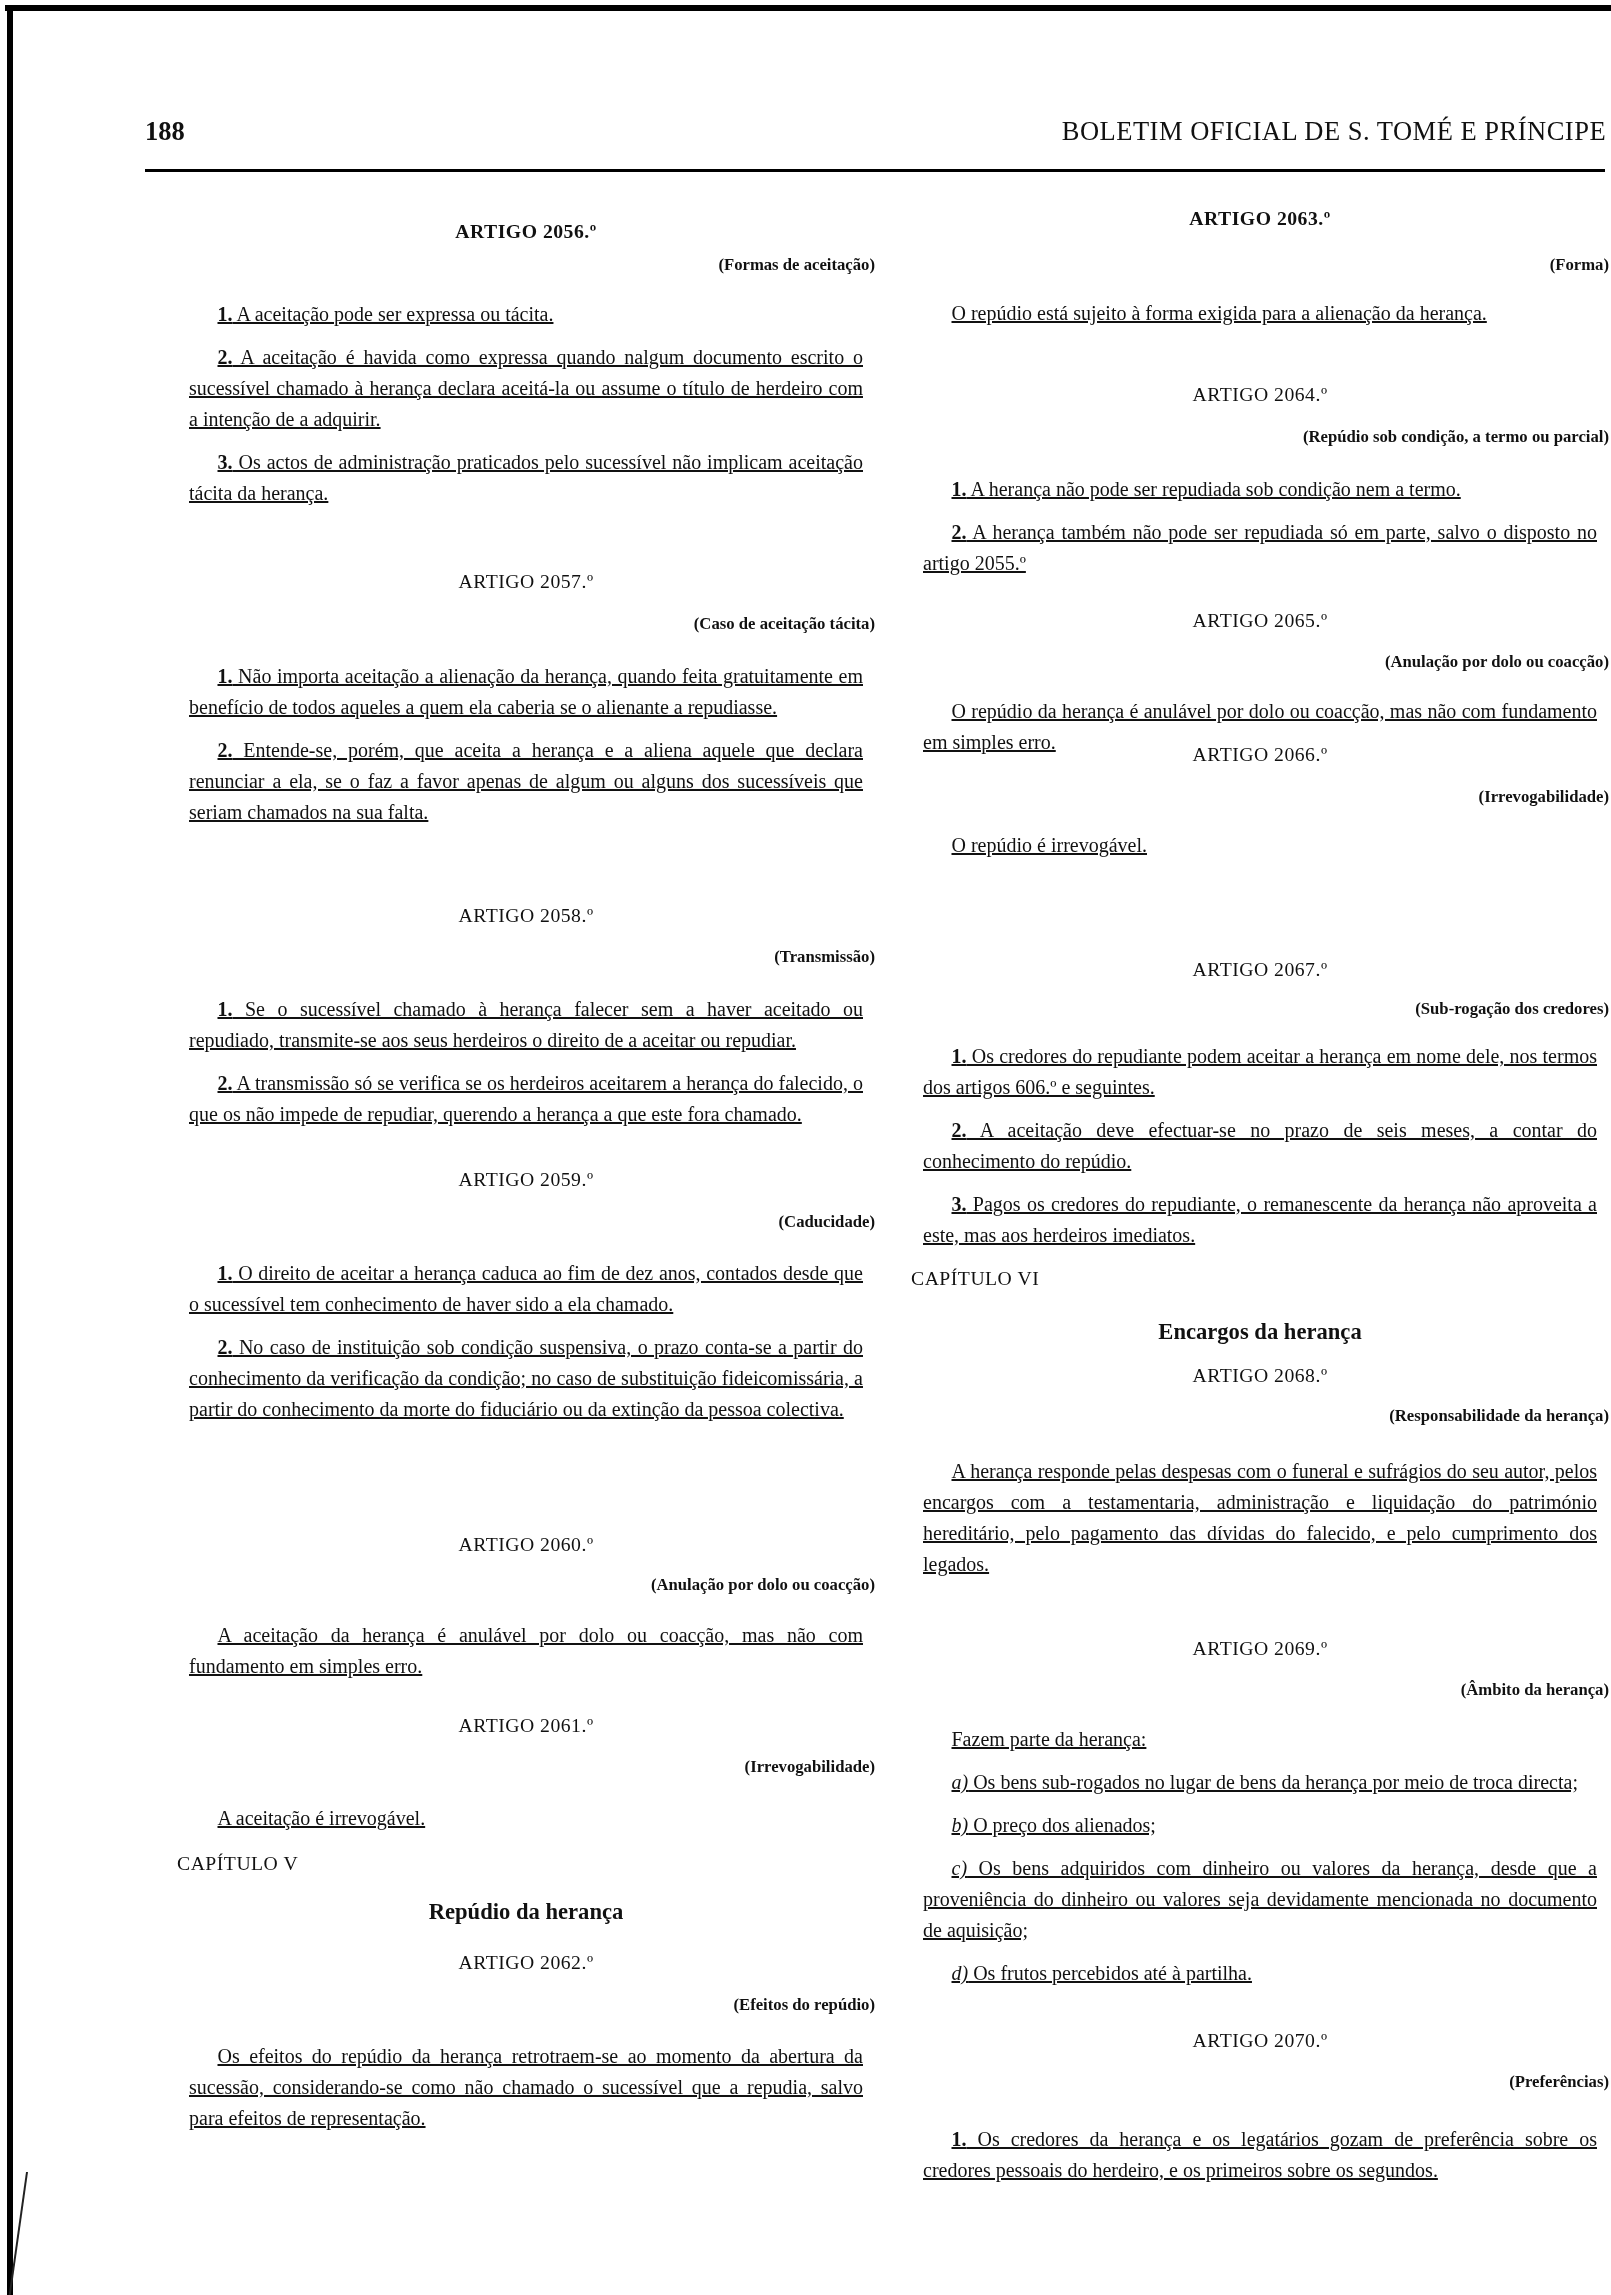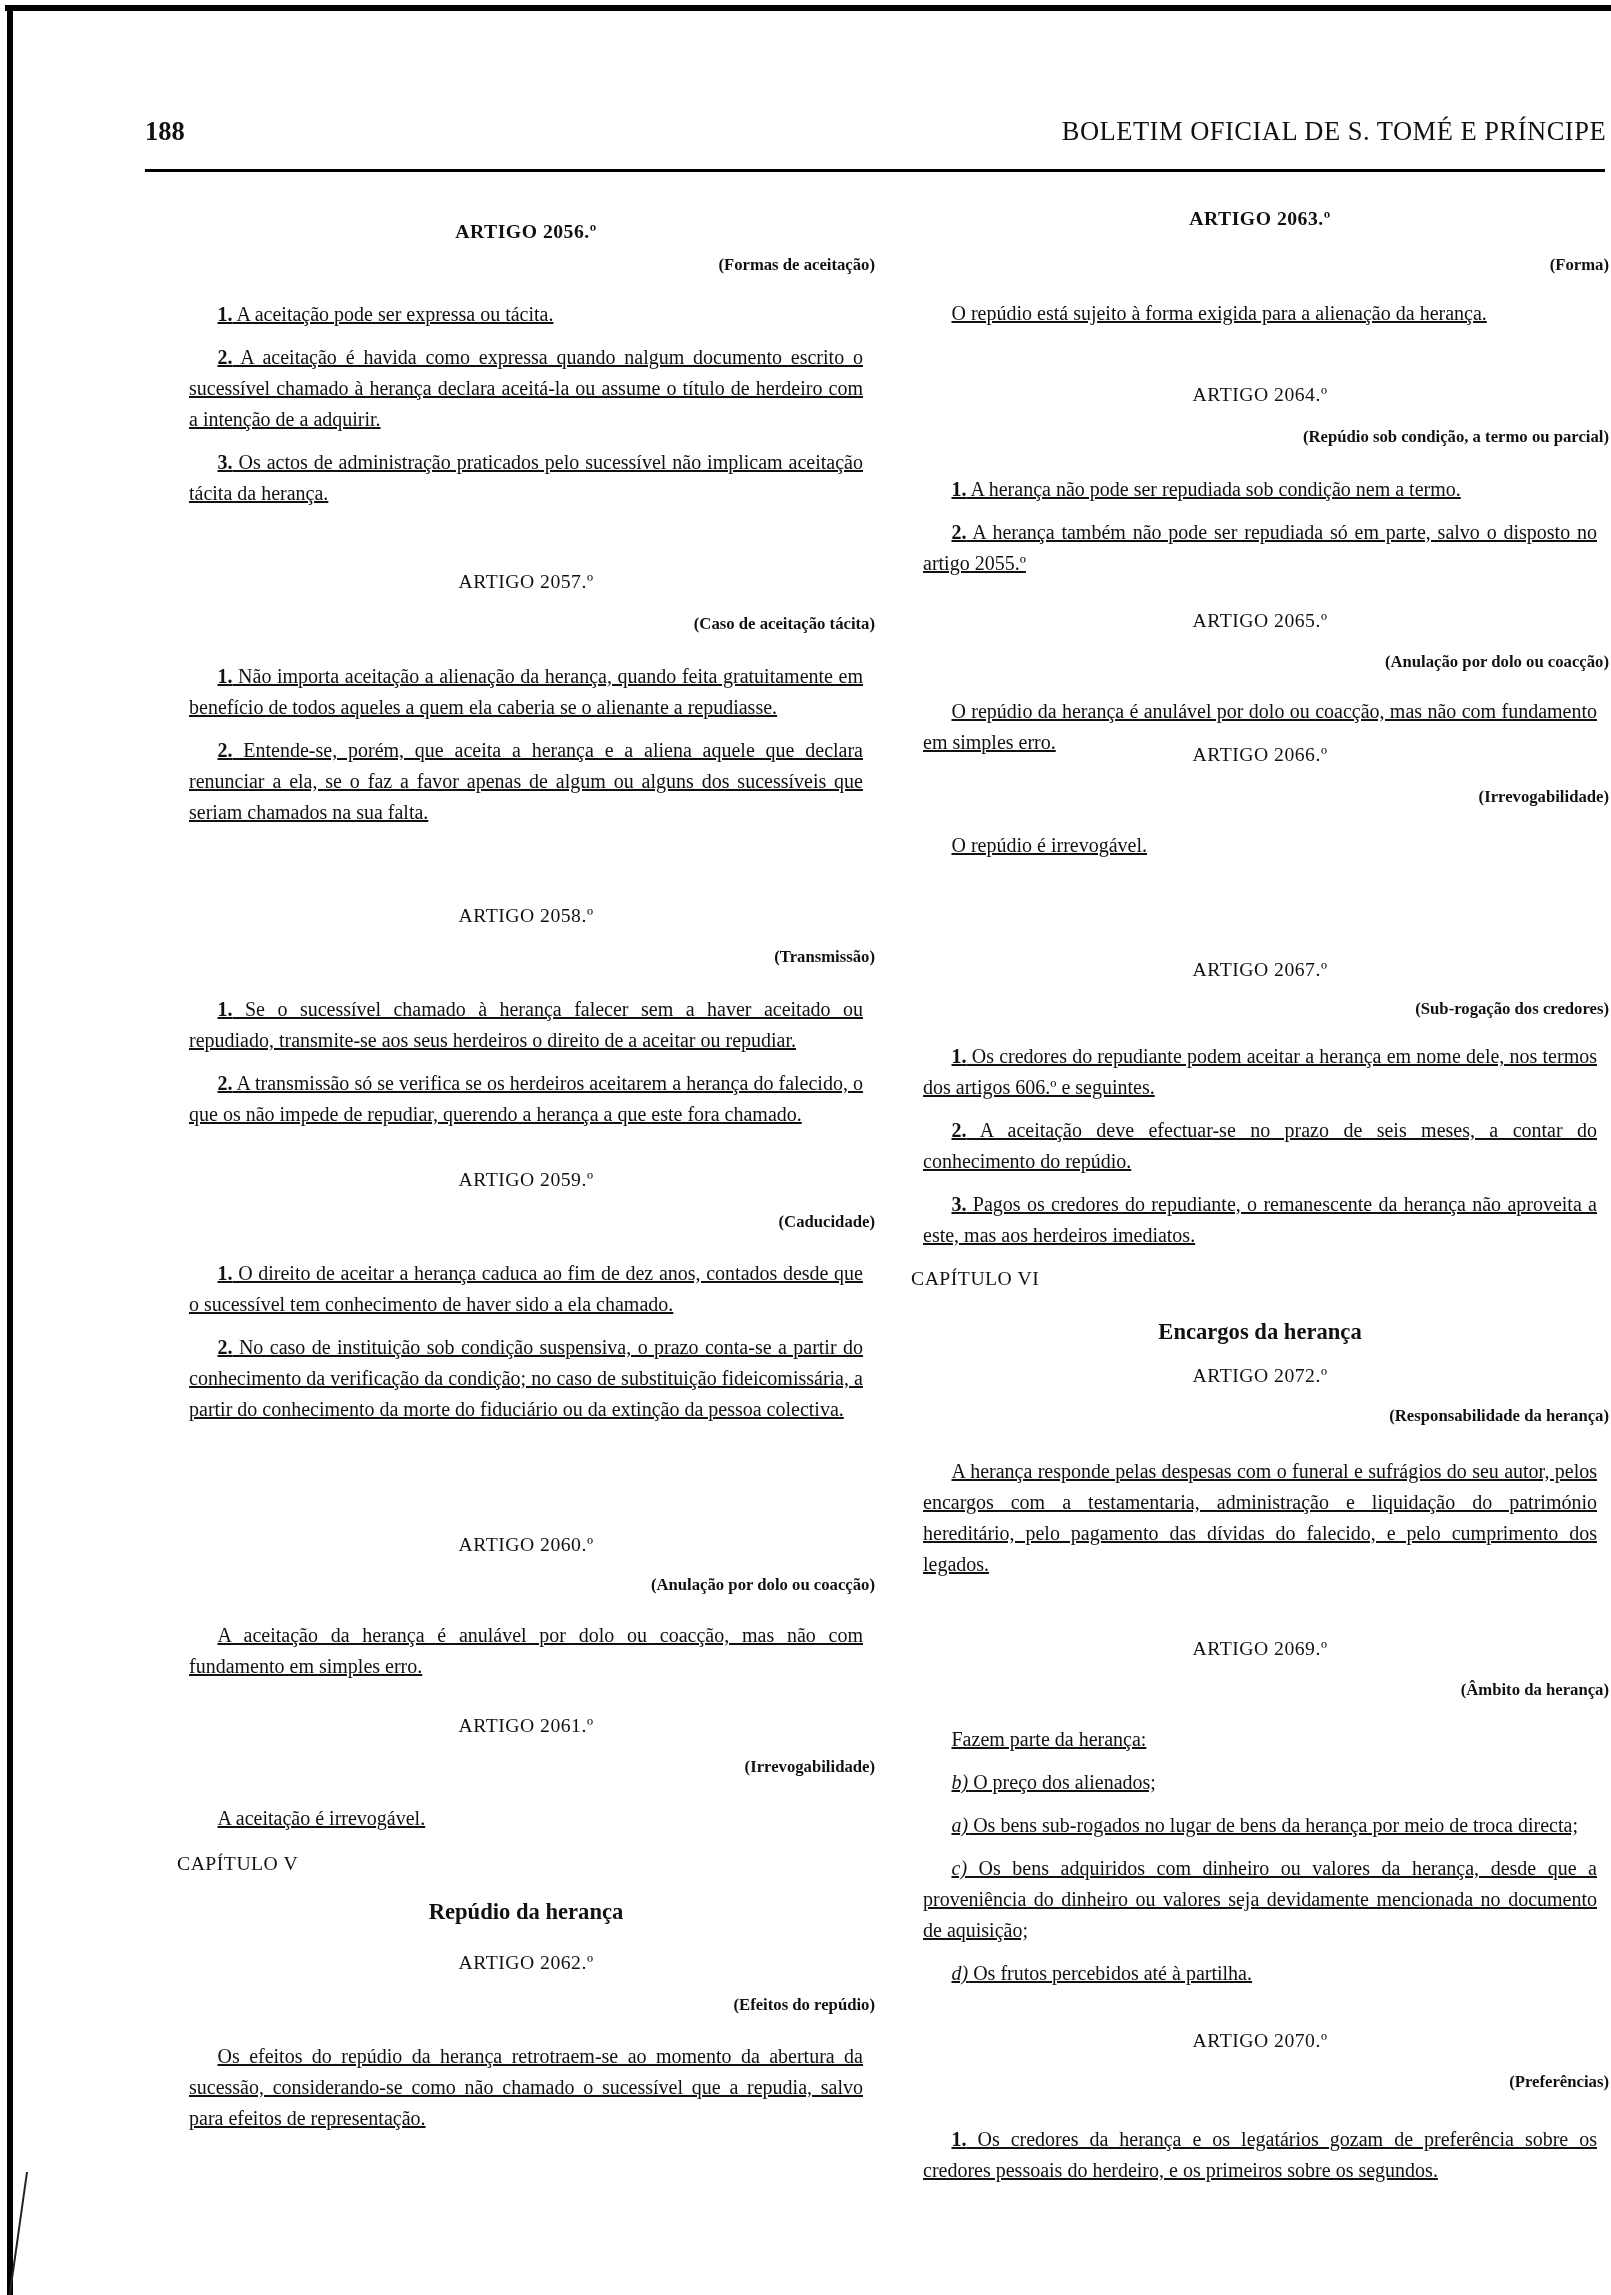--- a/index.html
+++ b/index.html
@@ -123,32 +123,32 @@
   <div class="block sub" style="top:999px">(Sub-rogação dos credores)</div>
   <div class="block" style="top:1029px">
     <p class="para"><span class="num">1.</span><span> Os credores do repudiante podem aceitar a herança em nome dele, nos termos dos artigos 606.º e seguintes.</span></p>
     <p class="para"><span class="num">2.</span><span> A aceitação deve efectuar-se no prazo de seis meses, a contar do conhecimento do repúdio.</span></p>
     <p class="para"><span class="num">3.</span><span> Pagos os credores do repudiante, o remanescente da herança não aproveita a este, mas aos herdeiros imediatos.</span></p>
   </div>
 
   <div class="block chap" style="top:1267px">CAPÍTULO VI</div>
   <div class="block chap-title" style="top:1319px">Encargos da herança</div>
 
-  <div class="block art" style="top:1364px">ARTIGO 2072.º</div>
+  <div class="block art" style="top:1364px">ARTIGO 2068.º</div>
   <div class="block sub" style="top:1406px">(Responsabilidade da herança)</div>
   <div class="block" style="top:1444px">
     <p class="para"><span class="num"></span><span>A herança responde pelas despesas com o funeral e sufrágios do seu autor, pelos encargos com a testamentaria, administração e liquidação do património hereditário, pelo pagamento das dívidas do falecido, e pelo cumprimento dos legados.</span></p>
   </div>
 
   <div class="block art" style="top:1637px">ARTIGO 2069.º</div>
   <div class="block sub" style="top:1680px">(Âmbito da herança)</div>
   <div class="block" style="top:1712px">
     <p class="para" style="margin-bottom:7.9px">Fazem parte da herança:</p>
+    <p class="para"><span class="alpha">a)</span><span> Os bens sub-rogados no lugar de bens da herança por meio de troca directa;</span></p>
     <p class="para"><span class="alpha">b)</span><span> O preço dos alienados;</span></p>
-    <p class="para"><span class="alpha">a)</span><span> Os bens sub-rogados no lugar de bens da herança por meio de troca directa;</span></p>
     <p class="para"><span class="alpha">c)</span><span> Os bens adquiridos com dinheiro ou valores da herança, desde que a proveniência do dinheiro ou valores seja devidamente mencionada no documento de aquisição;</span></p>
     <p class="para"><span class="alpha">d)</span><span> Os frutos percebidos até à partilha.</span></p>
   </div>
 
   <div class="block art" style="top:2029px">ARTIGO 2070.º</div>
   <div class="block sub" style="top:2072px">(Preferências)</div>
   <div class="block" style="top:2112px">
     <p class="para"><span class="num">1.</span><span> Os credores da herança e os legatários gozam de preferência sobre os credores pessoais do herdeiro, e os primeiros sobre os segundos.</span></p>
   </div>
 </section>

